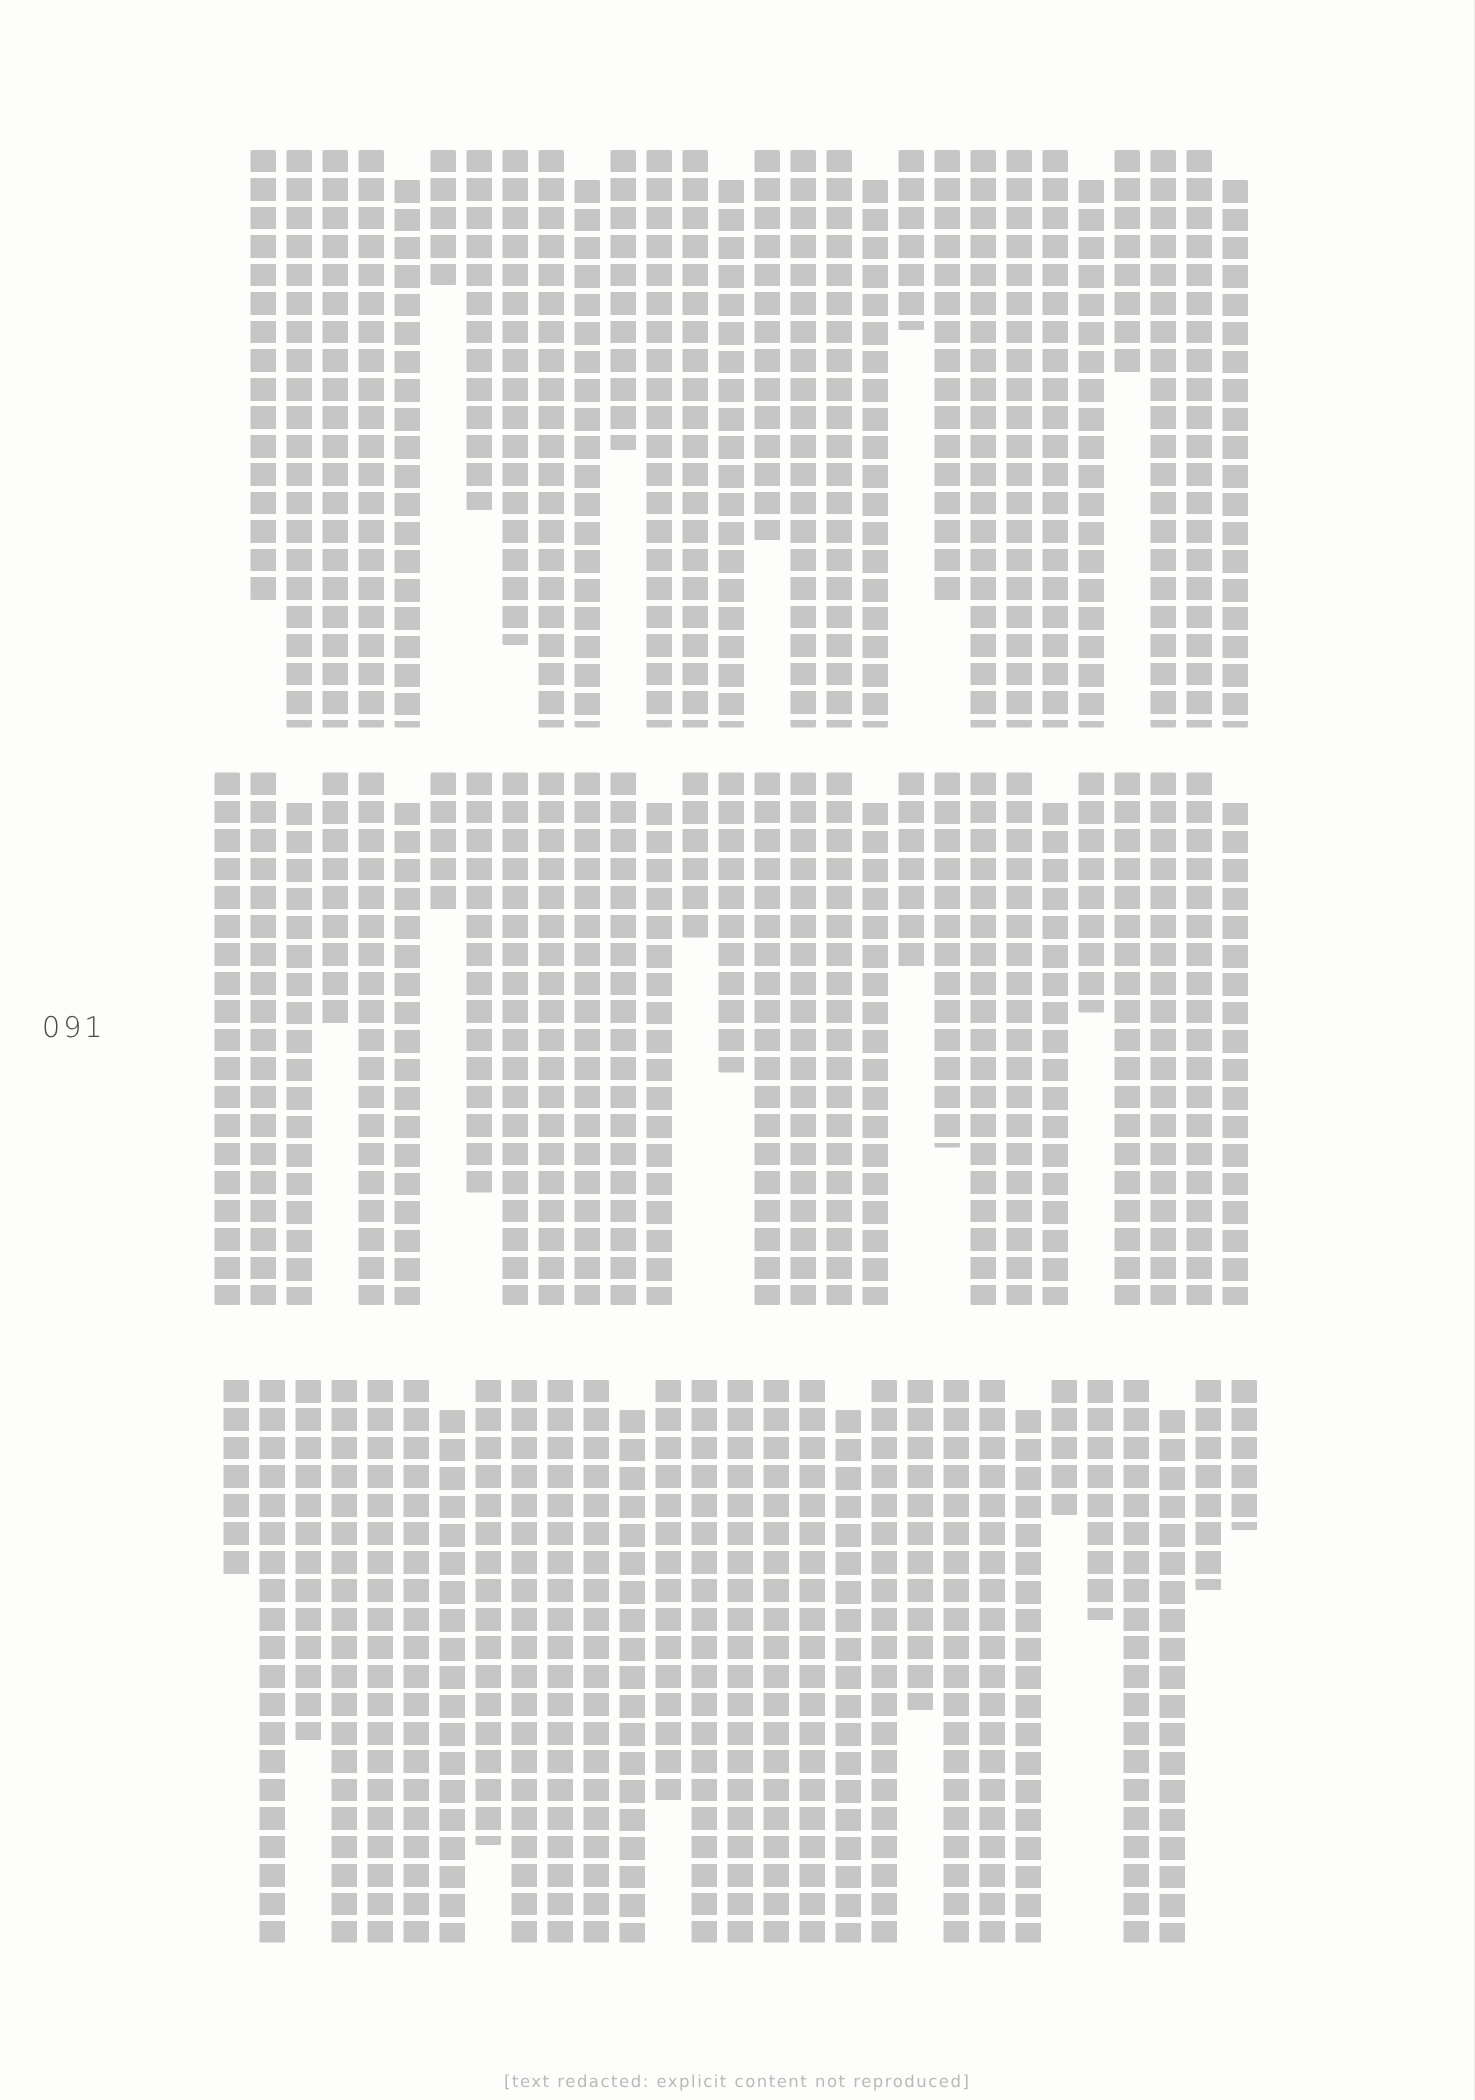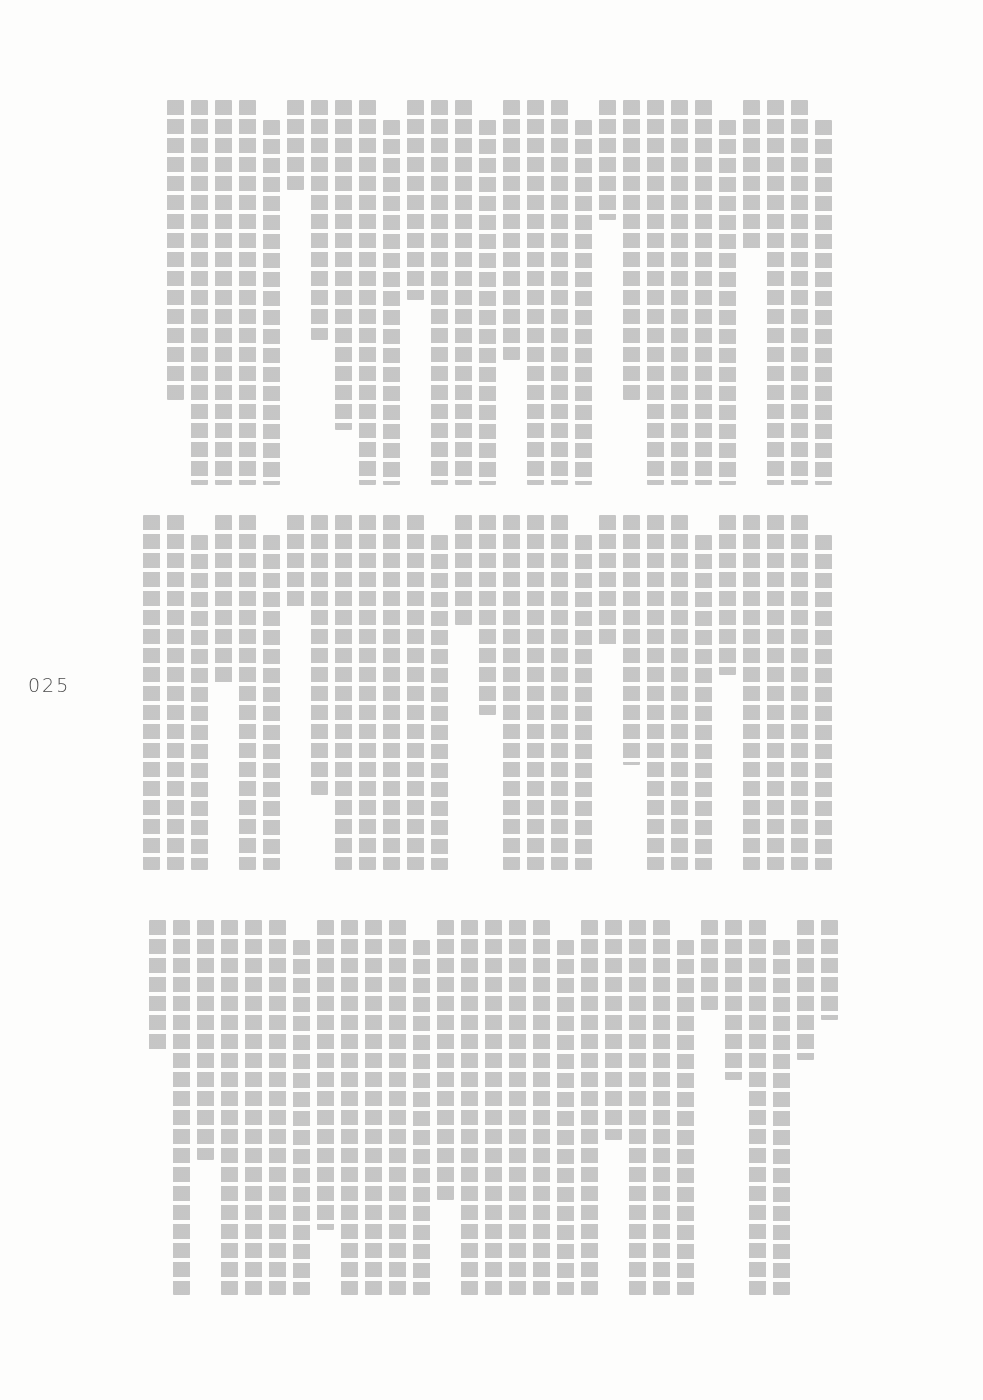--- a/index.html
+++ b/index.html
@@ -57,21 +57,21 @@
     font-size: 11px;
     color: #b9b9b9;
     letter-spacing: 1px;
   }
 </style>
 </head>
 <body>
 
 <div class="page">
 
-  <div class="page-number">025</div>
+  <div class="page-number">091</div>
 
   <div class="band band-1">
       <div class="col" style="margin-top: 20px; height: 365px;"></div>
       <div class="col" style="margin-top: 0px; height: 385px;"></div>
       <div class="col" style="margin-top: 0px; height: 385px;"></div>
       <div class="col" style="margin-top: 0px; height: 150px;"></div>
       <div class="col" style="margin-top: 20px; height: 365px;"></div>
       <div class="col" style="margin-top: 0px; height: 385px;"></div>
       <div class="col" style="margin-top: 0px; height: 385px;"></div>
       <div class="col" style="margin-top: 0px; height: 385px;"></div>
@@ -154,14 +154,15 @@
       <div class="col" style="margin-top: 0px; height: 310px;"></div>
       <div class="col" style="margin-top: 20px; height: 355px;"></div>
       <div class="col" style="margin-top: 0px; height: 375px;"></div>
       <div class="col" style="margin-top: 0px; height: 375px;"></div>
       <div class="col" style="margin-top: 0px; height: 375px;"></div>
       <div class="col" style="margin-top: 0px; height: 240px;"></div>
       <div class="col" style="margin-top: 0px; height: 375px;"></div>
       <div class="col" style="margin-top: 0px; height: 130px;"></div>
     </div>
 
+  <div class="redaction-note">[text redacted: explicit content not reproduced]</div>
 
 </div>
 
 </body></html>

